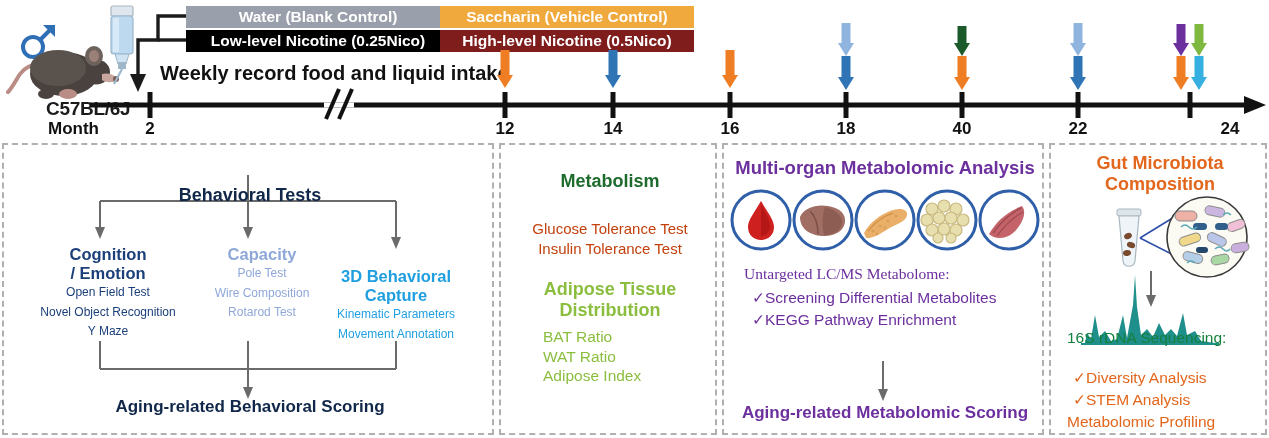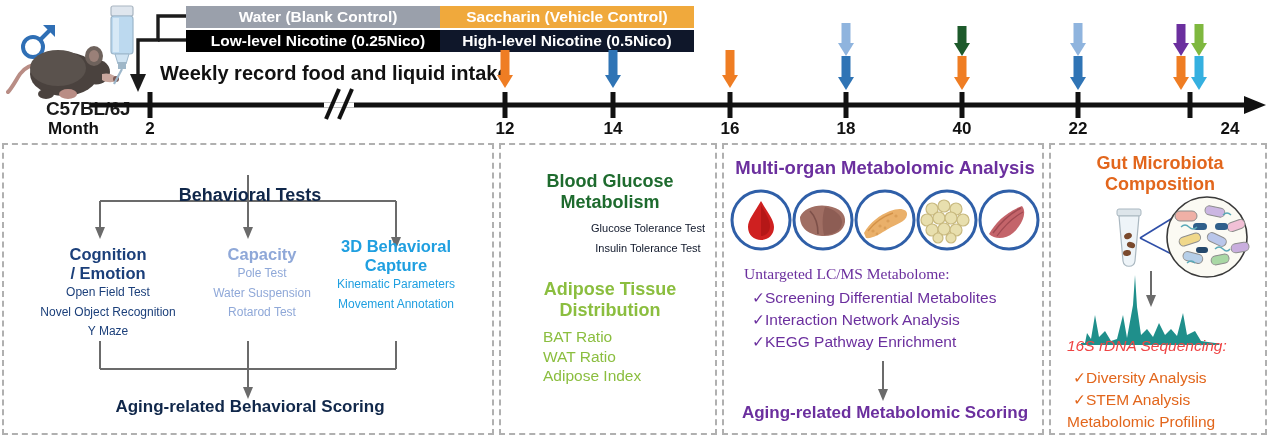--- a/index.html
+++ b/index.html
@@ -25,21 +25,21 @@
 
   
   .legend-box{
     position:absolute;height:22px;line-height:22px;
     color:#ffffff;font-size:15.5px;font-weight:bold;
     text-align:center;white-space:nowrap;
   }
   #legend-water   {left:186px;top:6px; width:264px;background:#9aa0ab;}
   #legend-lownic  {left:186px;top:30px;width:264px;background:#000000;}
   #legend-sacch   {left:440px;top:6px; width:254px;background:#f0a93c;}
-  #legend-highnic {left:440px;top:30px;width:254px;background:#0f172a;}
+  #legend-highnic {left:440px;top:30px;width:254px;background:#7f1d1d;}
 
   #fork-connector{position:absolute;left:128px;top:0px;width:70px;height:96px;}
 
   #weekly-note{
     position:absolute;left:160px;top:62px;
     font-size:20px;font-weight:bold;color:#111;white-space:nowrap;
   }
 
   #timeline-svg{position:absolute;left:0;top:0;width:1269px;height:140px;}
 
@@ -70,44 +70,44 @@
   .ctr{position:absolute;text-align:center;white-space:nowrap;transform:translateX(-50%);}
 
   
   #behavior-title{
     left:246px;top:8px;font-size:18px;font-weight:bold;color:#10274a;margin-top:32px;
   }
   .col-head{font-size:16.5px;font-weight:bold;line-height:19px;}
   .col-body{font-size:12px;line-height:19.5px;font-weight:normal;}
   #col-cog  {left:104px;top:100px;color:#1b3f7a;}
   #col-motor{left:258px;top:100px;color:#8fa8d8;}
-  #col-3d   {left:392px;top:92px;color:#1f9fe0;}
+  #col-3d   {left:392px;top:122px;color:#1f9fe0;}
   #behavior-scoring{
     left:246px;top:252px;font-size:17px;font-weight:bold;color:#10274a;
   }
   #behavior-flow{position:absolute;left:0;top:0;width:100%;height:100%;}
 
   
   #bg-title{left:109px;top:26px;font-size:18px;font-weight:bold;color:#1e6b2e;line-height:21px;}
-  #bg-body {left:109px;top:74px;font-size:11px;line-height:19.5px;color:#0f172a;margin-left:38px;}
+  #bg-body {left:109px;top:74px;font-size:15px;line-height:19.5px;color:#c2410c;}
   #at-title{left:109px;top:134px;font-size:18px;font-weight:bold;color:#8bbe3f;line-height:21px;}
   #at-body {left:109px;top:182px;font-size:15.5px;line-height:19.5px;color:#8bbe3f;text-align:left;transform:none;left:42px;}
 
   
   #mo-title{left:161px;top:12px;font-size:18.5px;font-weight:bold;color:#6b2f9e;}
   #organ-row{position:absolute;left:6px;top:44px;width:310px;height:62px;}
   #mo-lead{position:absolute;left:20px;top:120px;font-size:15.5px;color:#6b2f9e;white-space:nowrap;font-family:Liberation Serif, serif;}
   #mo-list{position:absolute;left:28px;top:142px;font-size:15.5px;line-height:22px;color:#6b2f9e;white-space:nowrap;}
   #mo-arrow{position:absolute;left:0;top:0;width:100%;height:100%;}
   #mo-scoring{left:161px;top:258px;font-size:17px;font-weight:bold;color:#6b2f9e;}
 
   
   #gm-title{left:109px;top:8px;font-size:18px;font-weight:bold;color:#e2661c;line-height:21px;}
   #gm-graphic{position:absolute;left:4px;top:50px;width:210px;height:150px;}
-  #gm-lead{position:absolute;left:16px;top:192px;font-size:15.5px;color:#ef4444;white-space:nowrap;font-style:italic;}
+  #gm-lead{position:absolute;left:16px;top:184px;font-size:15.5px;color:#15803d;white-space:nowrap;}
   #gm-list{position:absolute;left:22px;top:222px;font-size:15.5px;line-height:22px;color:#e2661c;white-space:nowrap;}
   #gm-foot{position:absolute;left:16px;top:268px;font-size:15.5px;color:#e2661c;white-space:nowrap;}
 </style>
 </head>
 <body>
 
 <div id="top-section">
 
   <svg id="male-symbol" viewBox="0 0 40 40">
     <circle cx="15" cy="25" r="10" fill="none" stroke="#2f6fb5" stroke-width="4"></circle>
@@ -267,21 +267,21 @@
         <div>Y Maze</div>
       </div>
     </div>
 
     <div class="ctr" id="col-motor">
       <div class="col-head">
         <div>Capacity</div>
       </div>
       <div class="col-body">
         <div>Pole Test</div>
-        <div>Water Suspension</div>
+        <div>Wire Composition</div>
         <div>Rotarod Test</div>
       </div>
     </div>
 
     <div class="ctr" id="col-3d">
       <div class="col-head">
         <div>3D Behavioral</div>
         <div>Capture</div>
       </div>
       <div class="col-body">
@@ -290,21 +290,20 @@
       </div>
     </div>
 
     <div class="ctr" id="behavior-scoring">Aging-related Behavioral Scoring</div>
   </div>
 </div>
 
 <div class="panel" id="panel-metabolism">
   <div class="panel-inner">
     <div class="ctr" id="bg-title">
-      <div>Blood Glucose</div>
       <div>Metabolism</div>
     </div>
     <div class="ctr" id="bg-body">
       <div>Glucose Tolerance Test</div>
       <div>Insulin Tolerance Test</div>
     </div>
 
     <div class="ctr" id="at-title">
       <div>Adipose Tissue</div>
       <div>Distribution</div>
@@ -362,21 +361,20 @@
 
       <circle cx="279" cy="31" r="29" fill="#fff" stroke="#2f5fa8" stroke-width="3"></circle>
       <path d="M259 45 C266 33 276 23 292 17 C297 23 293 35 283 44 C276 50 265 51 259 45 Z" fill="#c4646a"></path>
       <path d="M263 44 C271 33 281 24 291 19" fill="none" stroke="#a04a52" stroke-width="1.4"></path>
       <path d="M267 47 C275 36 284 28 293 23" fill="none" stroke="#a04a52" stroke-width="1.2"></path>
     </svg>
 
     <div id="mo-lead">Untargeted LC/MS Metabolome:</div>
     <div id="mo-list">
       <div><span>✓</span><span>Screening Differential Metabolites</span></div>
-      <div><span>✓</span><span>Interaction Network Analysis</span></div>
       <div><span>✓</span><span>KEGG Pathway Enrichment</span></div>
     </div>
 
     <svg id="mo-arrow" viewBox="0 0 318 288">
       <line x1="159" y1="216" x2="159" y2="246" stroke="#6b6b6b" stroke-width="2"></line>
       <polygon points="154,244 164,244 159,256" fill="#6b6b6b"></polygon>
     </svg>
 
     <div class="ctr" id="mo-scoring">Aging-related Metabolomic Scoring</div>
   </div>

